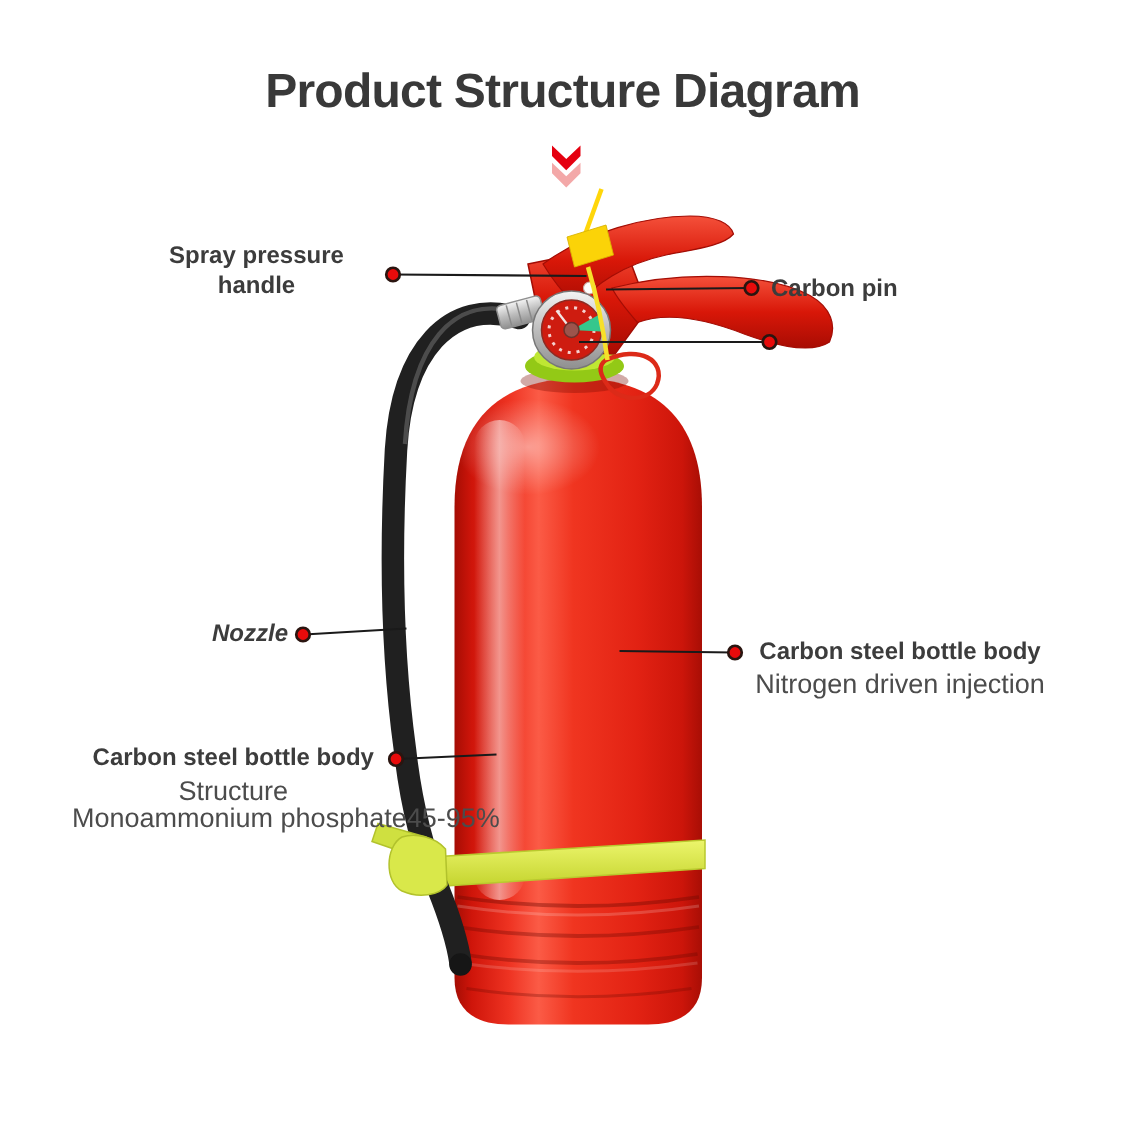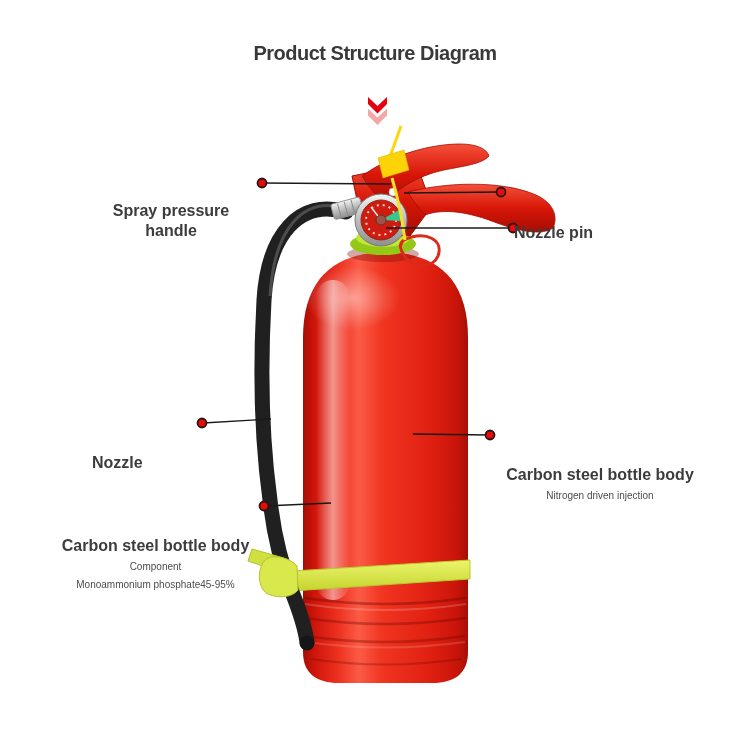--- a/index.html
+++ b/index.html
@@ -2,31 +2,31 @@
 <html><head>
 <meta charset="utf-8">
 <style>
   html,body{margin:0;padding:0;background:#ffffff;}
   .canvas{
     position:relative;width:750px;height:750px;background:#ffffff;overflow:hidden;
     font-family:"Liberation Sans",sans-serif;color:#3a3a3a;
   }
   .page-title{
     position:absolute;left:0;top:42px;width:750px;text-align:center;
-    font-size:20px;font-weight:bold;letter-spacing:-0.5px;color:#393939;
+    font-size:32px;font-weight:bold;letter-spacing:-0.5px;color:#393939;
   }
   .art{position:absolute;left:0;top:0;width:750px;height:750px;}
   .lbl{
-    position:absolute;font-size:16px;font-weight:bold;color:#3c3c3c;line-height:20px;margin-top:40px;
+    position:absolute;font-size:16px;font-weight:bold;color:#3c3c3c;line-height:20px;
   }
   .sub{
-    font-size:10px;font-weight:normal;color:#4c4c4c;line-height:18px;white-space:nowrap;
+    font-size:18px;font-weight:normal;color:#4c4c4c;line-height:18px;white-space:nowrap;
   }
   .center{text-align:center;}
-  .right{text-align:left;}
+  .right{text-align:right;font-style:italic;}
   .lbl-spray{left:96px;top:161px;width:150px;}
   .lbl-safety{left:514px;top:183px;white-space:nowrap;}
   .lbl-valve{left:522px;top:218px;width:132px;}
   .lbl-nozzle{left:92px;top:413px;width:100px;}
   .lbl-body-right{left:500px;top:425px;width:200px;}
   .lbl-body-left{left:48px;top:496px;width:215px;}
   .sub-gap{margin-top:2px;}
 </style>
 </head>
 <body>
@@ -154,29 +154,29 @@
       <circle cx="501" cy="192" r="4.5"></circle>
       <circle cx="513" cy="228" r="4.5"></circle>
       <circle cx="202" cy="423" r="4.5"></circle>
       <circle cx="490" cy="435" r="4.5"></circle>
       <circle cx="264" cy="506" r="4.5"></circle>
     </g>
   </svg>
 
   <div class="lbl lbl-spray center">Spray pressure handle</div>
 
-  <div class="lbl lbl-safety">Nozzle pin</div>
+  <div class="lbl lbl-safety">Carbon pin</div>
 
 
   <div class="lbl lbl-nozzle right">Nozzle</div>
 
   <div class="lbl lbl-body-right center">
     <div>Carbon steel bottle body</div>
     <div class="sub sub-gap">Nitrogen driven injection</div>
   </div>
 
   <div class="lbl lbl-body-left center">
     <div>Carbon steel bottle body</div>
-    <div class="sub sub-gap">Component</div>
+    <div class="sub sub-gap">Structure</div>
     <div class="sub">Monoammonium phosphate45-95%</div>
   </div>
 
 </div>
 
 </body></html>

